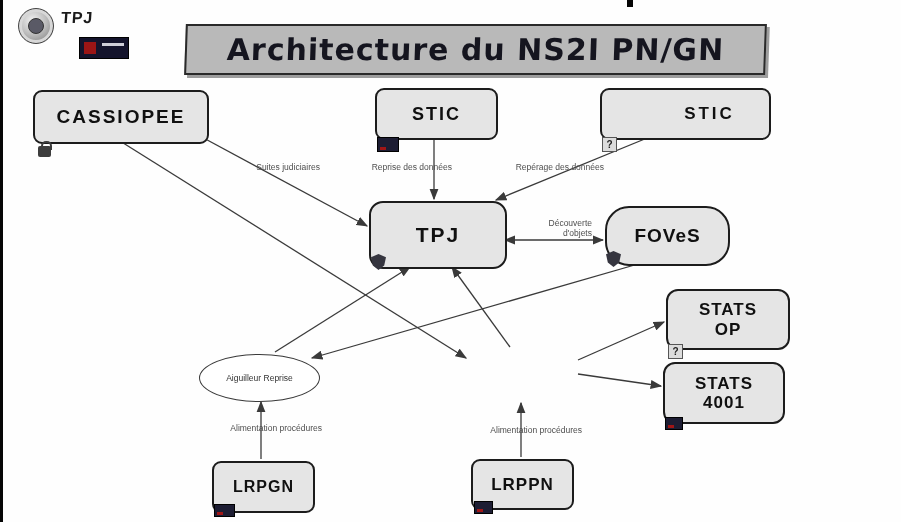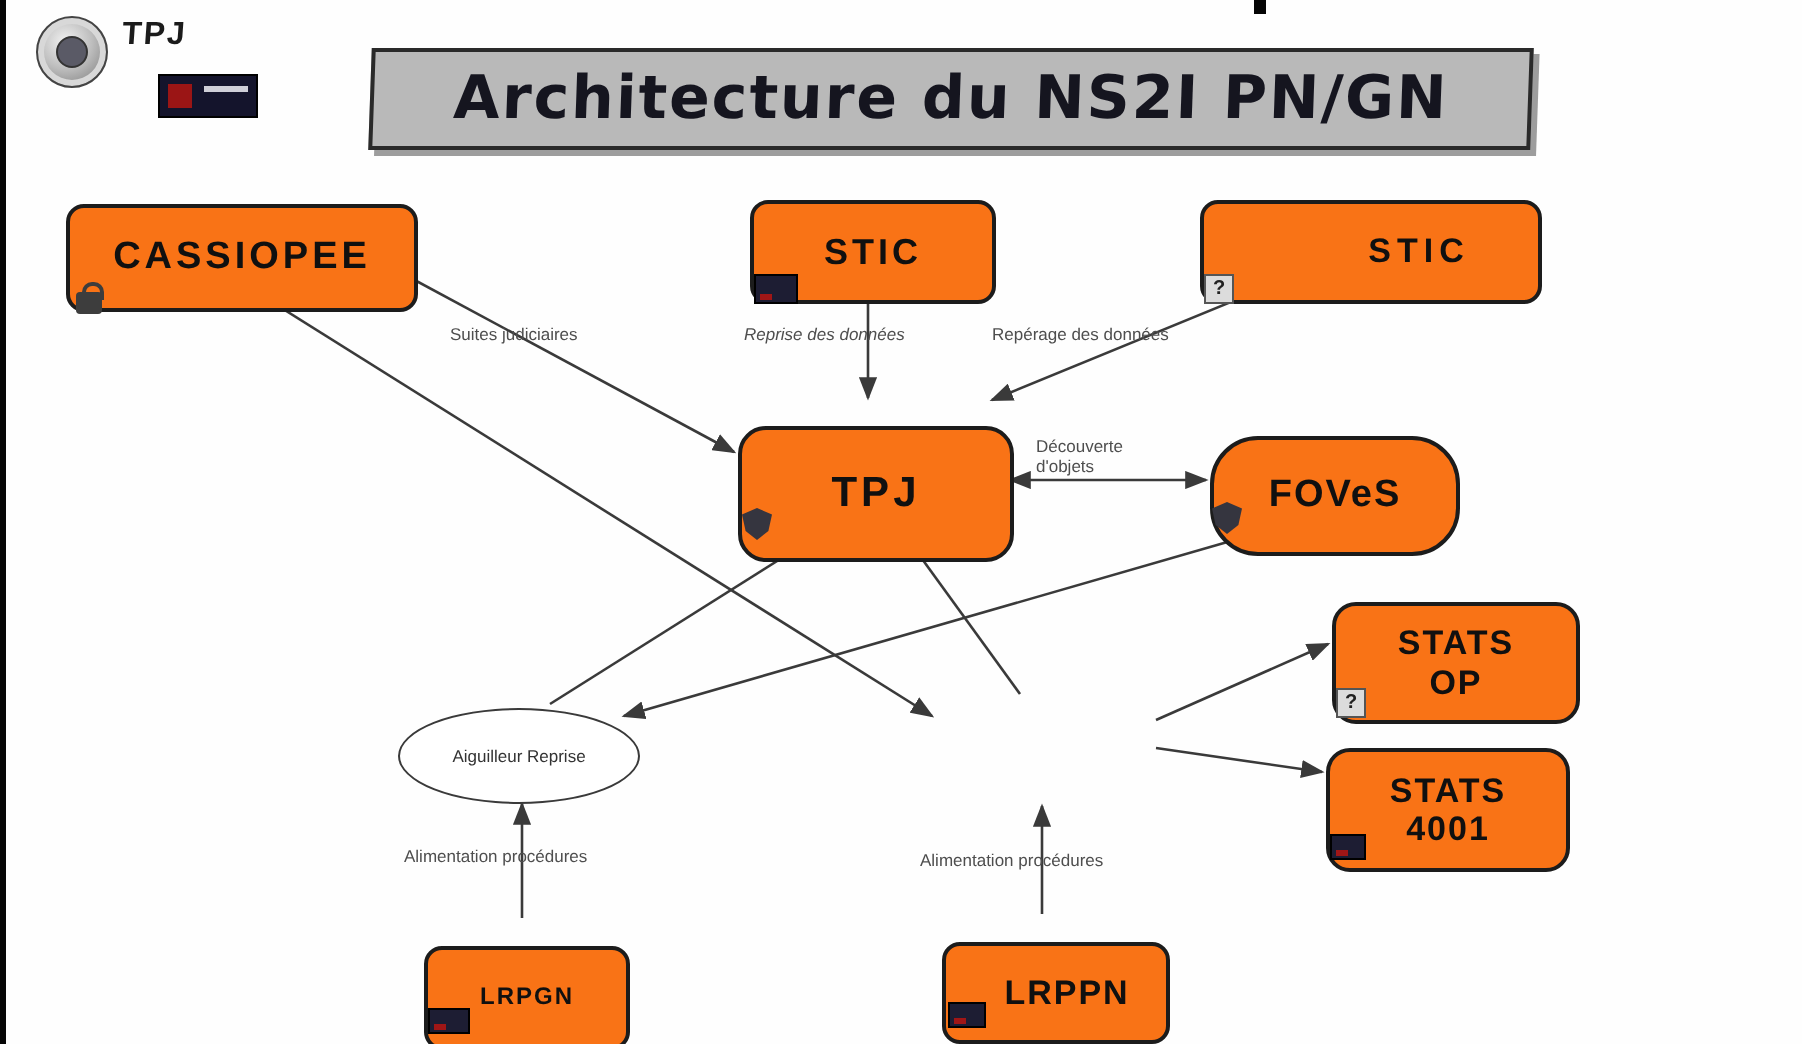--- a/index.html
+++ b/index.html
@@ -27,49 +27,49 @@
   .banner{
     position:absolute;left:185px;top:24px;width:577px;height:47px;
     background:#b9b9b9;border:2px solid #2a2a2a;box-shadow:3px 3px 0 rgba(40,40,40,0.45);
     display:flex;align-items:center;justify-content:center;
     font-size:30px;font-weight:bold;letter-spacing:1px;color:#15151f;
     font-family:"DejaVu Sans",sans-serif;transform:skewX(-2deg);
   }
 
   
   .node{
-    position:absolute;background:#f97316;border:2px solid #1c1c1c;border-radius:9px;
+    position:absolute;background:#e5e5e5;border:2px solid #1c1c1c;border-radius:9px;
     display:flex;align-items:center;justify-content:center;text-align:center;
-    font-weight:bold;color:#101010;white-space:pre-line;line-height:1.12;margin-top:12px;
+    font-weight:bold;color:#101010;white-space:pre-line;line-height:1.12;
   }
   .n-cassiopee{left:33px;top:90px;width:172px;height:50px;font-size:19px;letter-spacing:2px;}
   .n-judex{left:375px;top:88px;width:119px;height:48px;font-size:18px;letter-spacing:2px;}
   .n-stic{left:600px;top:88px;width:119px;height:48px;font-size:17px;letter-spacing:3px;padding-left:48px;}
   .n-tpj{left:369px;top:201px;width:134px;height:64px;font-size:21px;letter-spacing:2px;border-radius:14px;}
   .n-foves{left:605px;top:206px;width:121px;height:56px;font-size:19px;letter-spacing:1px;border-radius:24px;}
   .n-stats-op{left:666px;top:289px;width:120px;height:57px;font-size:17px;letter-spacing:1px;border-radius:12px;}
   .n-stats-4001{left:663px;top:362px;width:118px;height:58px;font-size:17px;letter-spacing:1px;border-radius:12px;}
-  .n-lrpgn{left:212px;top:461px;width:99px;height:48px;font-size:12px;letter-spacing:1px;}
-  .n-lrppn{left:471px;top:459px;width:99px;height:47px;font-size:17px;letter-spacing:1px;padding-left:11px;}
+  .n-lrpgn{left:212px;top:461px;width:99px;height:48px;font-size:16px;letter-spacing:1px;}
+  .n-lrppn{left:471px;top:459px;width:99px;height:47px;font-size:17px;letter-spacing:1px;}
 
   .ellipse{
     position:absolute;background:#fff;border:1.5px solid #3a3a3a;border-radius:50%;
     display:flex;align-items:center;justify-content:center;text-align:center;
     font-size:8.5px;color:#333;white-space:pre-line;line-height:1.25;
   }
   .e-aiguilleur{left:199px;top:354px;width:119px;height:46px;}
   .e-serveur{left:464px;top:349px;width:113px;height:52px;}
 
   
   .edge-label{
-    position:absolute;font-size:8.5px;color:#4e4e4e;text-align:left;white-space:pre-line;
+    position:absolute;font-size:8.5px;color:#4e4e4e;text-align:right;white-space:pre-line;
     line-height:1.2;
   }
   .l-suites{left:225px;top:162px;width:95px;}
-  .l-reprise{left:372px;top:162px;width:104px;font-style:italic;}
+  .l-reprise{left:348px;top:162px;width:104px;}
   .l-reperage{left:496px;top:162px;width:108px;}
   .l-decouverte{left:518px;top:218px;width:74px;}
   .l-alim-gn{left:202px;top:423px;width:120px;}
   .l-alim-pn{left:460px;top:425px;width:122px;}
 
   svg.edges{position:absolute;left:0;top:0;width:901px;height:522px;pointer-events:none;}
   svg.edges line{stroke:#3a3a3a;stroke-width:1.3;}
 
   
   .mini-icon{position:absolute;}

